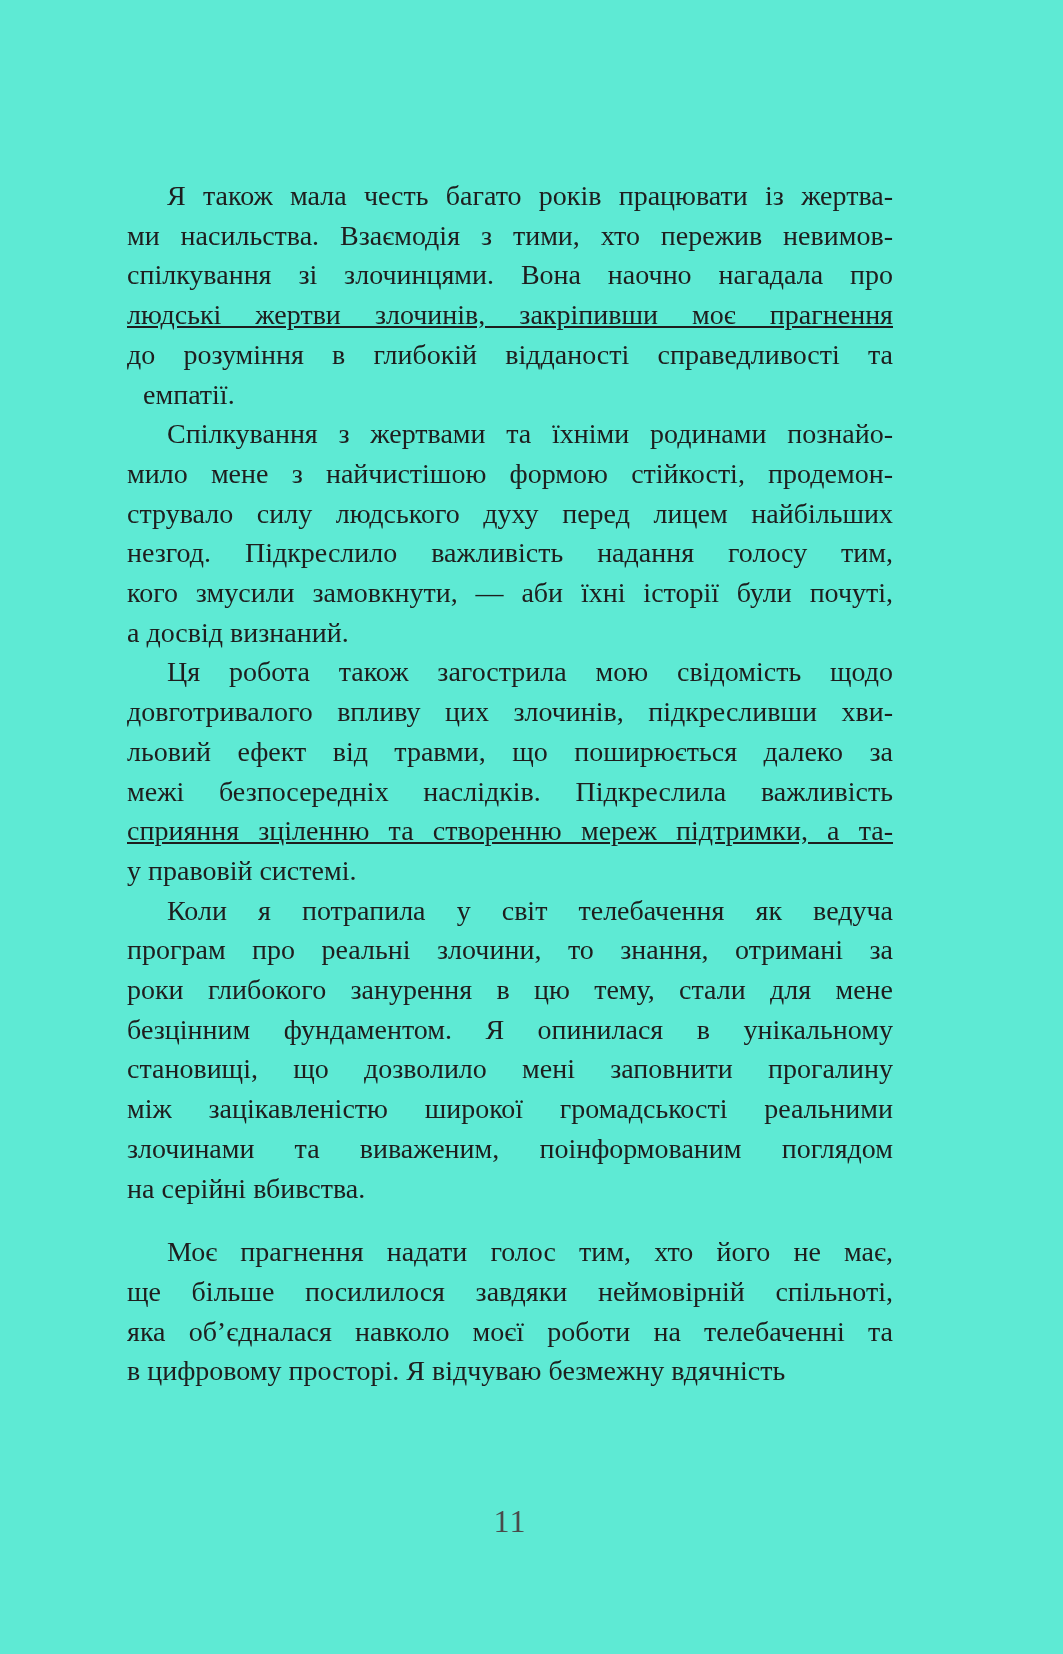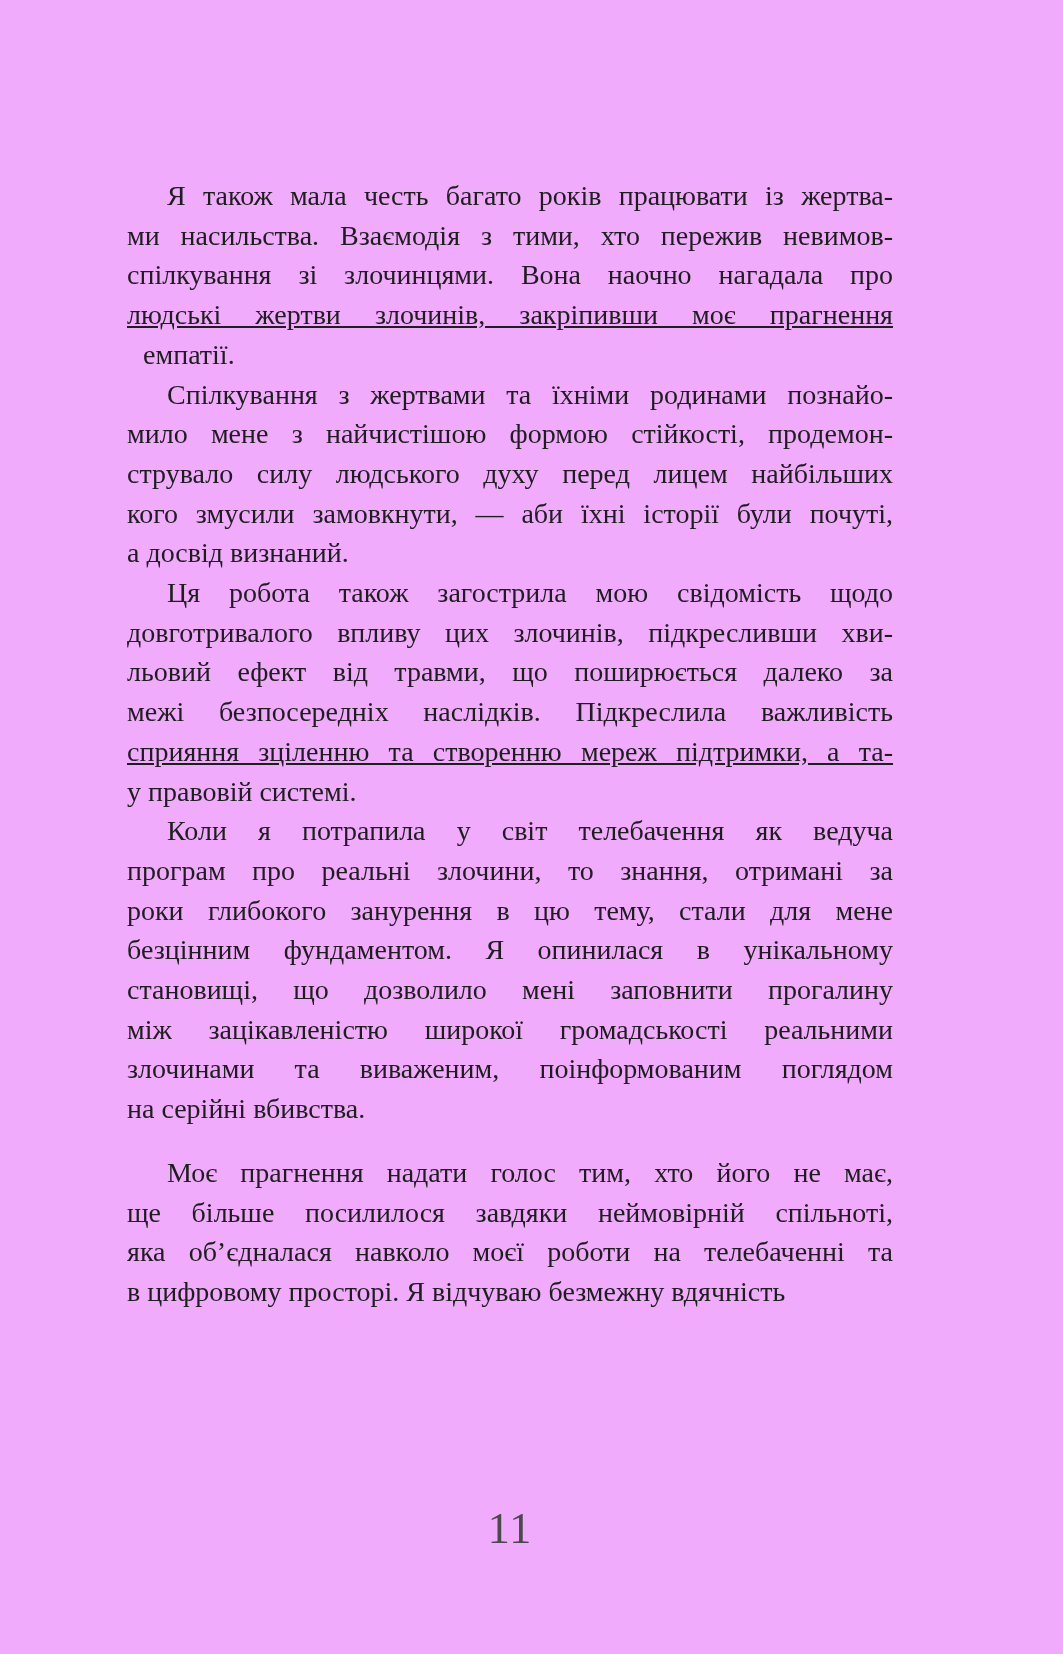--- a/index.html
+++ b/index.html
@@ -42,42 +42,44 @@
     text-align-last: left;
     -moz-text-align-last: left;
   }
   .page-number {
     position: absolute;
     left: 127px;
     top: 1503px;
     width: 766px;
     text-align: center;
     font-family: "Liberation Serif", serif;
-    font-size: 44px;
+    font-size: 32px;
     font-weight: normal;
     color: #4a4a4a;
     letter-spacing: 1px;
   }
 </style>
 </head>
 <body>
 
-<div class="book-page" style="background: #f0abfc;">
+<div class="book-page" style="background: #5eead4;">
   <div class="text-block" id="text-block">
       <div class="paragraph">
         <div class="line first" style="color: rgb(30, 30, 30);">Я також мала честь багато років працювати із жертва-</div>
         <div class="line" style="color: rgb(30, 30, 30);">ми насильства. Взаємодія з тими, хто пережив невимов-</div>
         <div class="line" style="color: rgb(30, 30, 30);">спілкування зі злочинцями. Вона наочно нагадала про</div>
         <div class="line" style="color: rgb(30, 30, 30); text-decoration: underline;">людські жертви злочинів, закріпивши моє прагнення</div>
+        <div class="line" style="color: rgb(30, 30, 30);">до розуміння в глибокій відданості справедливості та</div>
         <div class="line last" style="color: rgb(30, 30, 30); margin-left: 16px;">емпатії.</div>
       </div>
       <div class="paragraph">
         <div class="line first" style="color: rgb(30, 30, 30);">Спілкування з жертвами та їхніми родинами познайо-</div>
         <div class="line" style="color: rgb(30, 30, 30);">мило мене з найчистішою формою стійкості, продемон-</div>
         <div class="line" style="color: rgb(30, 30, 30);">струвало силу людського духу перед лицем найбільших</div>
+        <div class="line" style="color: rgb(30, 30, 30);">незгод. Підкреслило важливість надання голосу тим,</div>
         <div class="line" style="color: rgb(30, 30, 30);">кого змусили замовкнути, — аби їхні історії були почуті,</div>
         <div class="line last" style="color: rgb(30, 30, 30);">а досвід визнаний.</div>
       </div>
       <div class="paragraph">
         <div class="line first" style="color: rgb(30, 30, 30);">Ця робота також загострила мою свідомість щодо</div>
         <div class="line" style="color: rgb(30, 30, 30);">довготривалого впливу цих злочинів, підкресливши хви-</div>
         <div class="line" style="color: rgb(30, 30, 30);">льовий ефект від травми, що поширюється далеко за</div>
         <div class="line" style="color: rgb(30, 30, 30);">межі безпосередніх наслідків. Підкреслила важливість</div>
         <div class="line" style="color: rgb(30, 30, 30); text-decoration: underline;">сприяння зціленню та створенню мереж підтримки, а та-</div>
         <div class="line last" style="color: rgb(30, 30, 30);">у правовій системі.</div>

